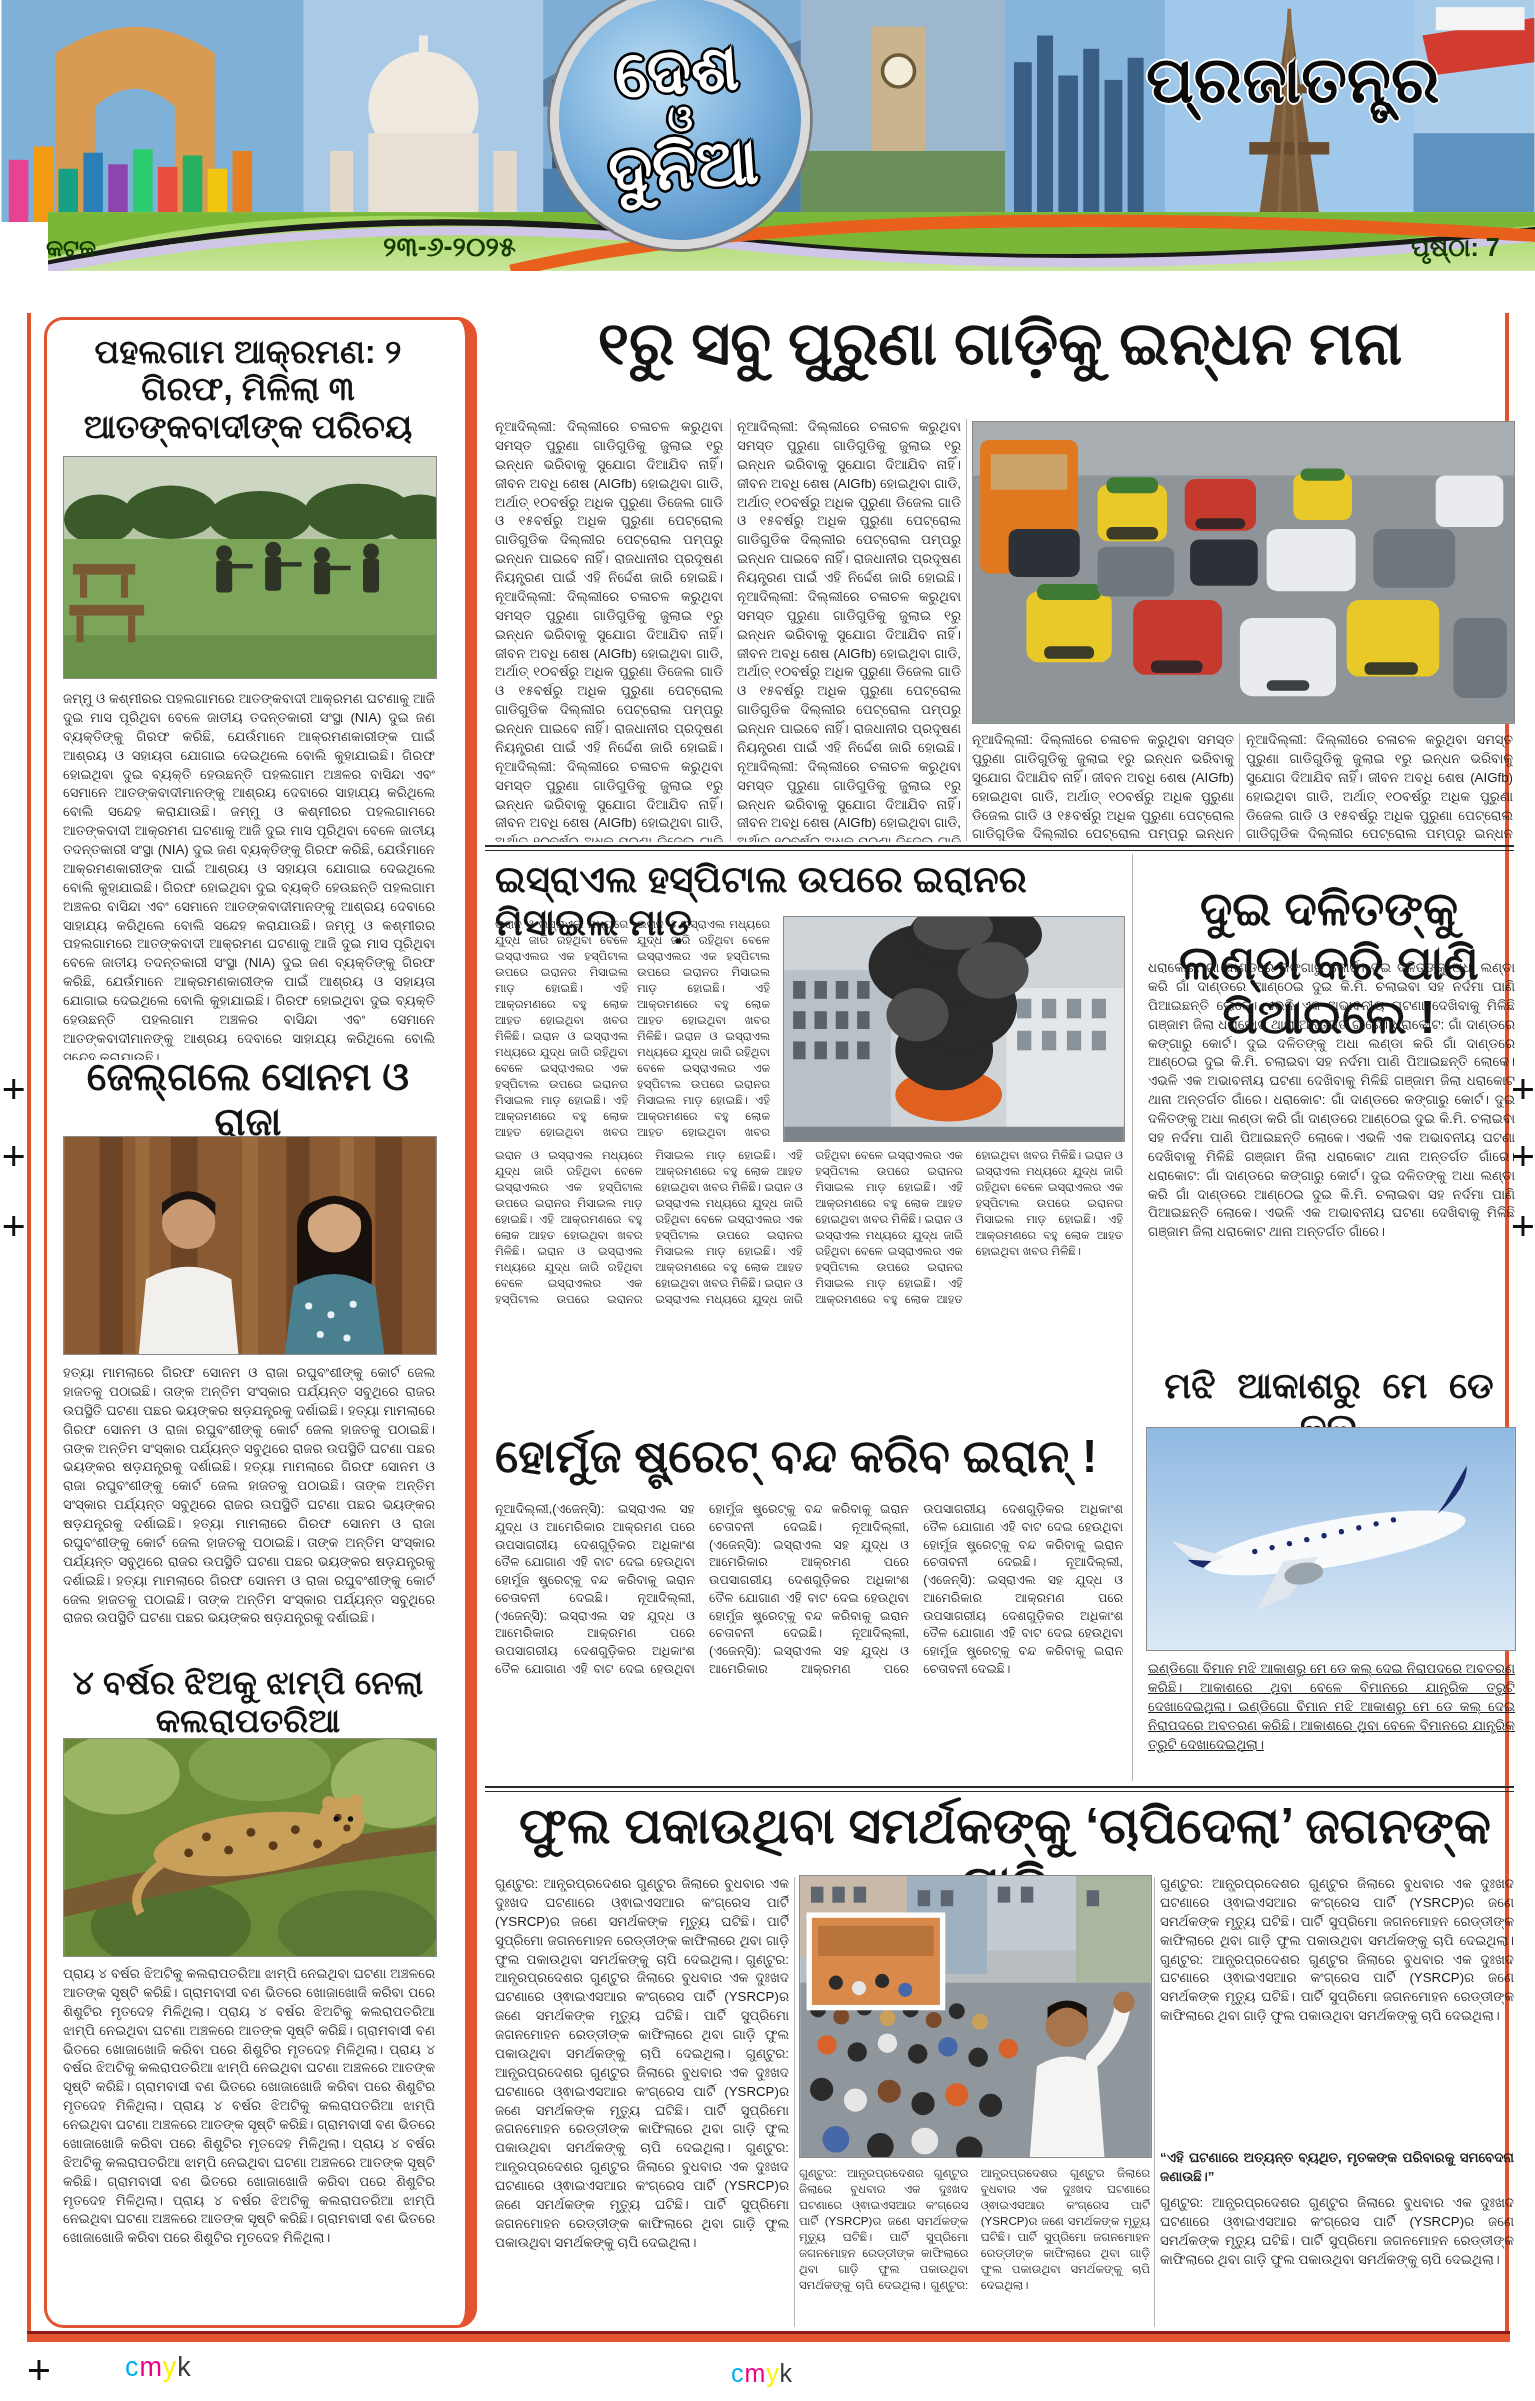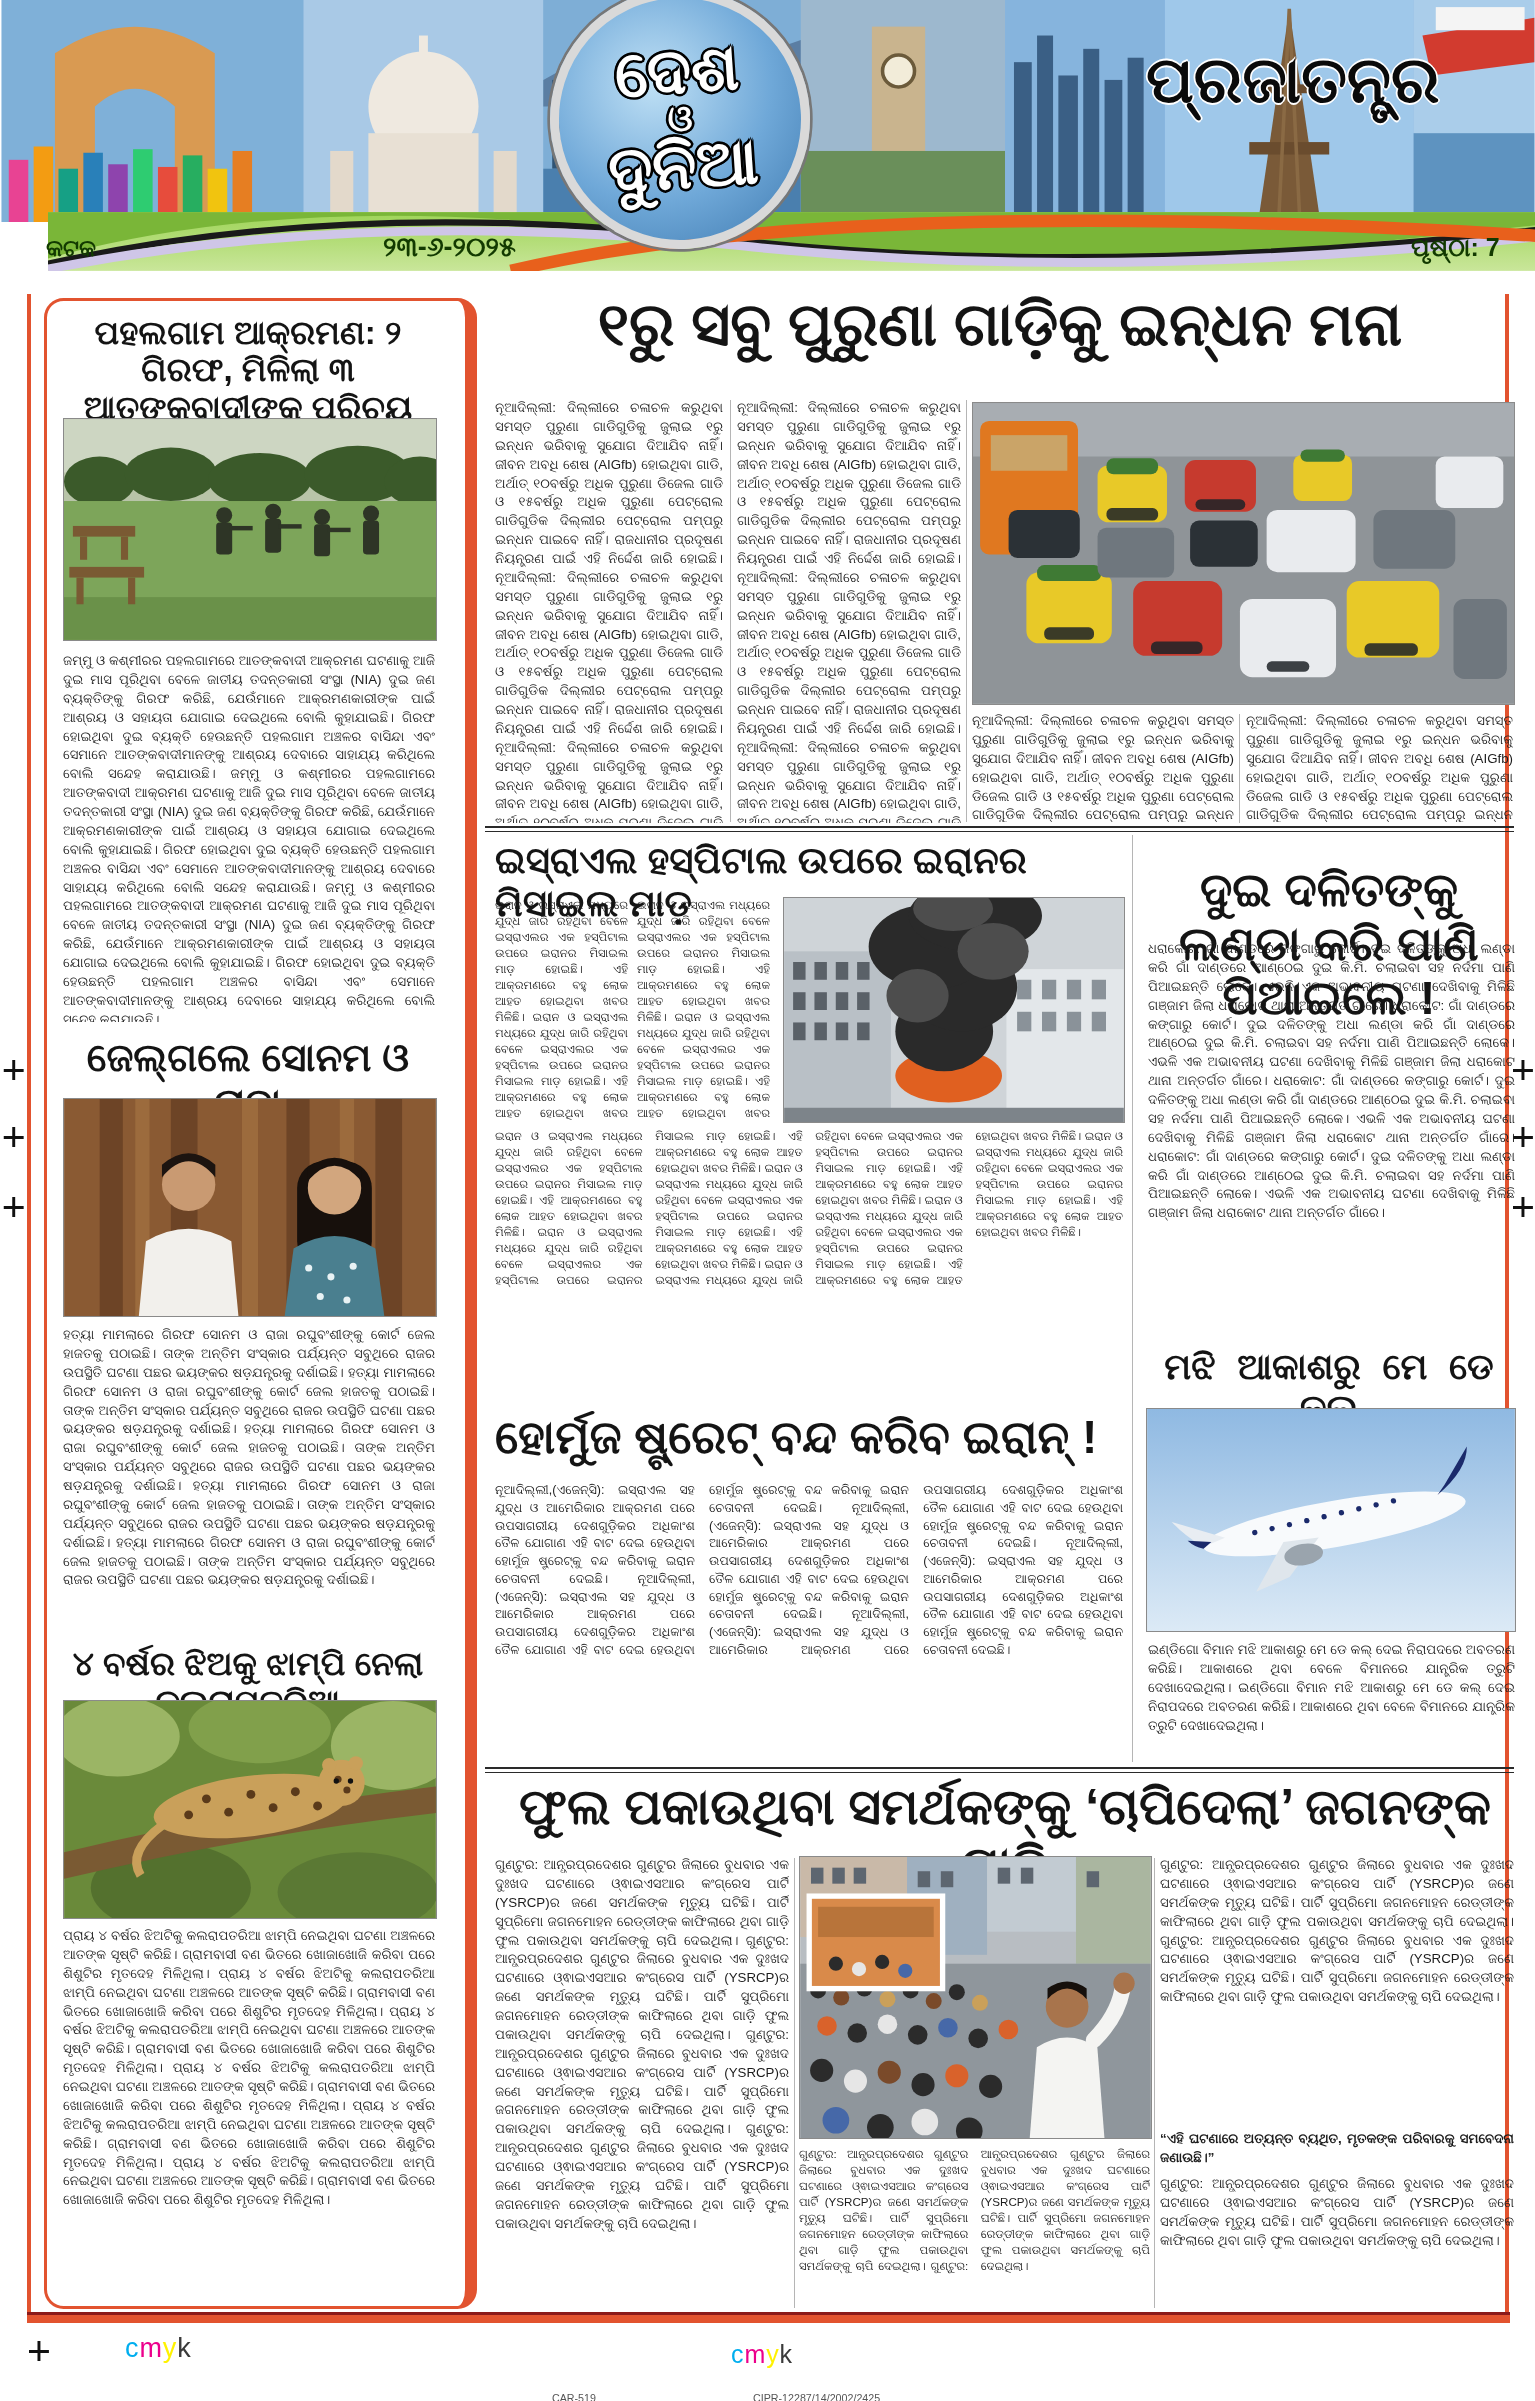--- a/index.html
+++ b/index.html
@@ -1,18 +1,18 @@
 <!DOCTYPE html>
 <html style="font-size:14.2px"><head>
 <meta charset="utf-8">
 <style>
   html,body{margin:0;padding:0;background:#fff;}
   #page{position:relative;width:1536px;height:2401px;background:#fff;overflow:hidden;
         font-family:"Liberation Sans",sans-serif;color:#1a1a1a;}
-  .abs{position:absolute;}
+  .abs{position:absolute;margin-top:19px;}
   
   #collage{position:absolute;left:0;top:0;width:1536px;height:222px;}
   #greenband{position:absolute;left:0;top:212px;width:1536px;height:62px;padding-left:48px;}
   .band-text{position:absolute;font-weight:700;color:#123a00;font-size:23px;}
   #logo-circle{position:absolute;left:550px;top:-10.7px;width:242px;height:242px;border-radius:50%;
      background:radial-gradient(circle at 40% 35%,#bfe0f5 0%,#6fa8d8 55%,#3f7ab0 100%);
      border:9px solid #d9d9d9;box-shadow:0 0 0 2.7px #777;display:flex;flex-direction:column;
      align-items:center;justify-content:center;z-index:5;transform:rotate(-4deg);}
   .logo-line{font-weight:800;color:#fff;line-height:.95;
      text-shadow:-2.7px 0 0 #000,2.7px 0 0 #000,0 -2.7px 0 #000,0 2.7px 0 #000,-1.8px -1.8px 0 #000,1.8px 1.8px 0 #000,-1.8px 1.8px 0 #000,1.8px -1.8px 0 #000;}
@@ -412,21 +412,21 @@
             <circle cx="220" cy="119" r="3"></circle>
             <circle cx="240" cy="118" r="3"></circle>
             <circle cx="260" cy="117" r="3"></circle>
             <circle cx="280" cy="116" r="3"></circle>
           </g>
         <path d="M60 132 Q50 128 44 120 L70 126 Z" fill="#1b2a6b"></path>
       </g>
     </svg>
   </div>
 
-  <div class="body-txt abs" style="left:1148px;top:1641px;width:367px;height:119px;">ଇଣ୍ଡିଗୋ ବିମାନ ମଝି ଆକାଶରୁ ମେ ଡେ କଲ୍ ଦେଇ ନିରାପଦରେ ଅବତରଣ କରିଛି। ଆକାଶରେ ଥିବା ବେଳେ ବିମାନରେ ଯାନ୍ତ୍ରିକ ତ୍ରୁଟି ଦେଖାଦେଇଥିଲା। ଇଣ୍ଡିଗୋ ବିମାନ ମଝି ଆକାଶରୁ ମେ ଡେ କଲ୍ ଦେଇ ନିରାପଦରେ ଅବତରଣ କରିଛି। ଆକାଶରେ ଥିବା ବେଳେ ବିମାନରେ ଯାନ୍ତ୍ରିକ ତ୍ରୁଟି ଦେଖାଦେଇଥିଲା।</div>
+  <div class="body-txt abs" style="left:1148px;top:1641px;width:367px;height:119px;text-decoration:underline;">ଇଣ୍ଡିଗୋ ବିମାନ ମଝି ଆକାଶରୁ ମେ ଡେ କଲ୍ ଦେଇ ନିରାପଦରେ ଅବତରଣ କରିଛି। ଆକାଶରେ ଥିବା ବେଳେ ବିମାନରେ ଯାନ୍ତ୍ରିକ ତ୍ରୁଟି ଦେଖାଦେଇଥିଲା। ଇଣ୍ଡିଗୋ ବିମାନ ମଝି ଆକାଶରୁ ମେ ଡେ କଲ୍ ଦେଇ ନିରାପଦରେ ଅବତରଣ କରିଛି। ଆକାଶରେ ଥିବା ବେଳେ ବିମାନରେ ଯାନ୍ତ୍ରିକ ତ୍ରୁଟି ଦେଖାଦେଇଥିଲା।</div>
 
   <div class="headline abs" style="left:495px;top:1411px;width:628px;font-size:46px;text-align:left;">ହୋର୍ମୁଜ ଷ୍ଟ୍ରେଟ୍ ବନ୍ଦ କରିବ ଇରାନ୍ !</div>
   <div class="body-txt abs" style="left:495px;top:1482px;width:628px;height:274px;column-count:3;column-gap:14.2px;font-size:12.5px;">ନୂଆଦିଲ୍ଲୀ,(ଏଜେନ୍ସି): ଇସ୍ରାଏଲ ସହ ଯୁଦ୍ଧ ଓ ଆମେରିକାର ଆକ୍ରମଣ ପରେ ଉପସାଗରୀୟ ଦେଶଗୁଡ଼ିକର ଅଧିକାଂଶ ତୈଳ ଯୋଗାଣ ଏହି ବାଟ ଦେଇ ହେଉଥିବା ହୋର୍ମୁଜ ଷ୍ଟ୍ରେଟ୍‌କୁ ବନ୍ଦ କରିବାକୁ ଇରାନ ଚେତାବନୀ ଦେଇଛି। ନୂଆଦିଲ୍ଲୀ,(ଏଜେନ୍ସି): ଇସ୍ରାଏଲ ସହ ଯୁଦ୍ଧ ଓ ଆମେରିକାର ଆକ୍ରମଣ ପରେ ଉପସାଗରୀୟ ଦେଶଗୁଡ଼ିକର ଅଧିକାଂଶ ତୈଳ ଯୋଗାଣ ଏହି ବାଟ ଦେଇ ହେଉଥିବା ହୋର୍ମୁଜ ଷ୍ଟ୍ରେଟ୍‌କୁ ବନ୍ଦ କରିବାକୁ ଇରାନ ଚେତାବନୀ ଦେଇଛି। ନୂଆଦିଲ୍ଲୀ,(ଏଜେନ୍ସି): ଇସ୍ରାଏଲ ସହ ଯୁଦ୍ଧ ଓ ଆମେରିକାର ଆକ୍ରମଣ ପରେ ଉପସାଗରୀୟ ଦେଶଗୁଡ଼ିକର ଅଧିକାଂଶ ତୈଳ ଯୋଗାଣ ଏହି ବାଟ ଦେଇ ହେଉଥିବା ହୋର୍ମୁଜ ଷ୍ଟ୍ରେଟ୍‌କୁ ବନ୍ଦ କରିବାକୁ ଇରାନ ଚେତାବନୀ ଦେଇଛି। ନୂଆଦିଲ୍ଲୀ,(ଏଜେନ୍ସି): ଇସ୍ରାଏଲ ସହ ଯୁଦ୍ଧ ଓ ଆମେରିକାର ଆକ୍ରମଣ ପରେ ଉପସାଗରୀୟ ଦେଶଗୁଡ଼ିକର ଅଧିକାଂଶ ତୈଳ ଯୋଗାଣ ଏହି ବାଟ ଦେଇ ହେଉଥିବା ହୋର୍ମୁଜ ଷ୍ଟ୍ରେଟ୍‌କୁ ବନ୍ଦ କରିବାକୁ ଇରାନ ଚେତାବନୀ ଦେଇଛି। ନୂଆଦିଲ୍ଲୀ,(ଏଜେନ୍ସି): ଇସ୍ରାଏଲ ସହ ଯୁଦ୍ଧ ଓ ଆମେରିକାର ଆକ୍ରମଣ ପରେ ଉପସାଗରୀୟ ଦେଶଗୁଡ଼ିକର ଅଧିକାଂଶ ତୈଳ ଯୋଗାଣ ଏହି ବାଟ ଦେଇ ହେଉଥିବା ହୋର୍ମୁଜ ଷ୍ଟ୍ରେଟ୍‌କୁ ବନ୍ଦ କରିବାକୁ ଇରାନ ଚେତାବନୀ ଦେଇଛି।</div>
 
   <div class="hrule abs" style="left:485px;top:1767px;width:1029px;"></div>
 
   <div class="headline abs" style="left:495px;top:1779px;width:1020px;font-size:50px;">ଫୁଲ ପକାଉଥିବା ସମର୍ଥକଙ୍କୁ ‘ଚାପିଦେଲା’ ଜଗନଙ୍କ ଗାଡ଼ି</div>
 
   <div class="body-txt abs" style="left:495px;top:1856px;width:294px;height:452px;">ଗୁଣ୍ଟୁର: ଆନ୍ଧ୍ରପ୍ରଦେଶର ଗୁଣ୍ଟୁର ଜିଲାରେ ବୁଧବାର ଏକ ଦୁଃଖଦ ଘଟଣାରେ ଓ୍ଵାଇଏସଆର କଂଗ୍ରେସ ପାର୍ଟି (YSRCP)ର ଜଣେ ସମର୍ଥକଙ୍କ ମୃତ୍ୟୁ ଘଟିଛି। ପାର୍ଟି ସୁପ୍ରିମୋ ଜଗନମୋହନ ରେଡ୍ଡୀଙ୍କ କାଫିଲାରେ ଥିବା ଗାଡ଼ି ଫୁଲ ପକାଉଥିବା ସମର୍ଥକଙ୍କୁ ଚାପି ଦେଇଥିଲା। ଗୁଣ୍ଟୁର: ଆନ୍ଧ୍ରପ୍ରଦେଶର ଗୁଣ୍ଟୁର ଜିଲାରେ ବୁଧବାର ଏକ ଦୁଃଖଦ ଘଟଣାରେ ଓ୍ଵାଇଏସଆର କଂଗ୍ରେସ ପାର୍ଟି (YSRCP)ର ଜଣେ ସମର୍ଥକଙ୍କ ମୃତ୍ୟୁ ଘଟିଛି। ପାର୍ଟି ସୁପ୍ରିମୋ ଜଗନମୋହନ ରେଡ୍ଡୀଙ୍କ କାଫିଲାରେ ଥିବା ଗାଡ଼ି ଫୁଲ ପକାଉଥିବା ସମର୍ଥକଙ୍କୁ ଚାପି ଦେଇଥିଲା। ଗୁଣ୍ଟୁର: ଆନ୍ଧ୍ରପ୍ରଦେଶର ଗୁଣ୍ଟୁର ଜିଲାରେ ବୁଧବାର ଏକ ଦୁଃଖଦ ଘଟଣାରେ ଓ୍ଵାଇଏସଆର କଂଗ୍ରେସ ପାର୍ଟି (YSRCP)ର ଜଣେ ସମର୍ଥକଙ୍କ ମୃତ୍ୟୁ ଘଟିଛି। ପାର୍ଟି ସୁପ୍ରିମୋ ଜଗନମୋହନ ରେଡ୍ଡୀଙ୍କ କାଫିଲାରେ ଥିବା ଗାଡ଼ି ଫୁଲ ପକାଉଥିବା ସମର୍ଥକଙ୍କୁ ଚାପି ଦେଇଥିଲା। ଗୁଣ୍ଟୁର: ଆନ୍ଧ୍ରପ୍ରଦେଶର ଗୁଣ୍ଟୁର ଜିଲାରେ ବୁଧବାର ଏକ ଦୁଃଖଦ ଘଟଣାରେ ଓ୍ଵାଇଏସଆର କଂଗ୍ରେସ ପାର୍ଟି (YSRCP)ର ଜଣେ ସମର୍ଥକଙ୍କ ମୃତ୍ୟୁ ଘଟିଛି। ପାର୍ଟି ସୁପ୍ରିମୋ ଜଗନମୋହନ ରେଡ୍ଡୀଙ୍କ କାଫିଲାରେ ଥିବା ଗାଡ଼ି ଫୁଲ ପକାଉଥିବା ସମର୍ଥକଙ୍କୁ ଚାପି ଦେଇଥିଲା।</div>
   <div class="abs vrule" style="left:794px;top:1858px;height:450px;"></div>

